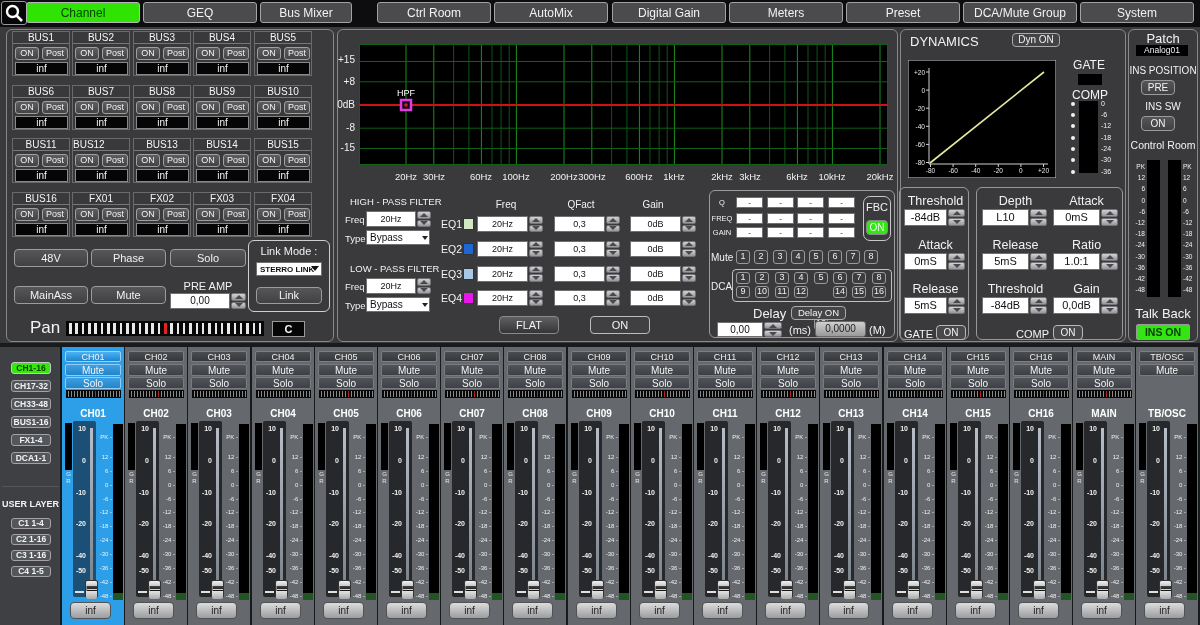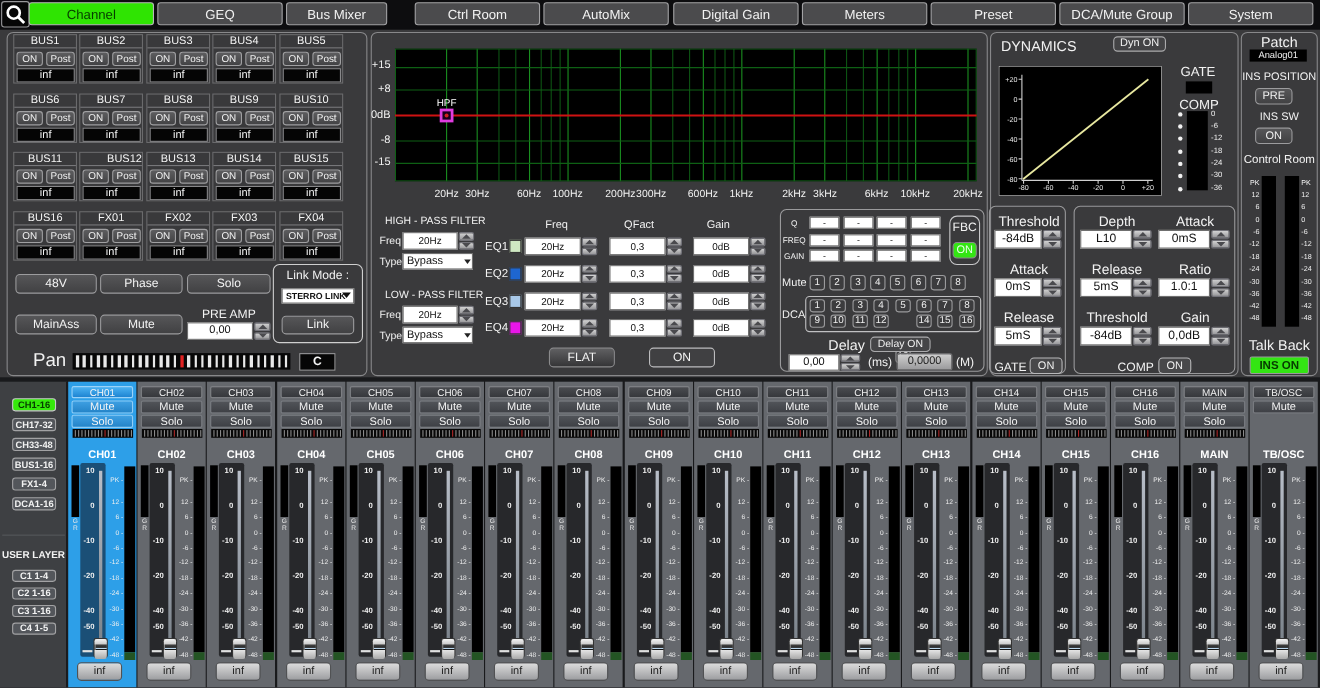--- a/index.html
+++ b/index.html
@@ -89,21 +89,21 @@
     <div style="position:absolute;left:29px;top:15px;width:26px;height:13px;background:linear-gradient(#5d5d5f,#434345);border:1px solid #a0a0a2;border-radius:3px;color:#f2f2f2;font-size:9px;line-height:11px;text-align:center;">Post</div>
     <div style="position:absolute;left:2px;top:30px;width:53px;height:13px;background:#050505;border:1px solid #88888a;color:#f5f5f5;font-size:10px;line-height:12px;text-align:center;">inf</div>
   </div>
 <div style="position:absolute;left:12px;top:138px;width:58px;height:45px;background:#39393b;border:1px solid #6a6a6c;">
     <div style="height:12px;border-bottom:1px solid #77777a;color:#f5f5f5;font-size:10px;text-align:center;line-height:12px;">BUS11</div>
     <div style="position:absolute;left:2px;top:15px;width:24px;height:13px;background:linear-gradient(#5d5d5f,#434345);border:1px solid #a0a0a2;border-radius:3px;color:#f2f2f2;font-size:9px;line-height:11px;text-align:center;">ON</div>
     <div style="position:absolute;left:29px;top:15px;width:26px;height:13px;background:linear-gradient(#5d5d5f,#434345);border:1px solid #a0a0a2;border-radius:3px;color:#f2f2f2;font-size:9px;line-height:11px;text-align:center;">Post</div>
     <div style="position:absolute;left:2px;top:30px;width:53px;height:13px;background:#050505;border:1px solid #88888a;color:#f5f5f5;font-size:10px;line-height:12px;text-align:center;">inf</div>
   </div>
 <div style="position:absolute;left:72px;top:138px;width:58px;height:45px;background:#39393b;border:1px solid #6a6a6c;">
-    <div style="height:12px;border-bottom:1px solid #77777a;color:#f5f5f5;font-size:10px;text-align:right;line-height:12px;">BUS12</div>
+    <div style="height:12px;border-bottom:1px solid #77777a;color:#f5f5f5;font-size:10px;text-align:left;line-height:12px;">BUS12</div>
     <div style="position:absolute;left:2px;top:15px;width:24px;height:13px;background:linear-gradient(#5d5d5f,#434345);border:1px solid #a0a0a2;border-radius:3px;color:#f2f2f2;font-size:9px;line-height:11px;text-align:center;">ON</div>
     <div style="position:absolute;left:29px;top:15px;width:26px;height:13px;background:linear-gradient(#5d5d5f,#434345);border:1px solid #a0a0a2;border-radius:3px;color:#f2f2f2;font-size:9px;line-height:11px;text-align:center;">Post</div>
     <div style="position:absolute;left:2px;top:30px;width:53px;height:13px;background:#050505;border:1px solid #88888a;color:#f5f5f5;font-size:10px;line-height:12px;text-align:center;">inf</div>
   </div>
 <div style="position:absolute;left:133px;top:138px;width:58px;height:45px;background:#39393b;border:1px solid #6a6a6c;">
     <div style="height:12px;border-bottom:1px solid #77777a;color:#f5f5f5;font-size:10px;text-align:center;line-height:12px;">BUS13</div>
     <div style="position:absolute;left:2px;top:15px;width:24px;height:13px;background:linear-gradient(#5d5d5f,#434345);border:1px solid #a0a0a2;border-radius:3px;color:#f2f2f2;font-size:9px;line-height:11px;text-align:center;">ON</div>
     <div style="position:absolute;left:29px;top:15px;width:26px;height:13px;background:linear-gradient(#5d5d5f,#434345);border:1px solid #a0a0a2;border-radius:3px;color:#f2f2f2;font-size:9px;line-height:11px;text-align:center;">Post</div>
     <div style="position:absolute;left:2px;top:30px;width:53px;height:13px;background:#050505;border:1px solid #88888a;color:#f5f5f5;font-size:10px;line-height:12px;text-align:center;">inf</div>
   </div>
@@ -559,21 +559,21 @@
 <div style="position:absolute;left:1183px;top:286.2px;width:15px;text-align:left;font-size:6.5px;color:#f0f0f0;">-48</div>
 <div class="lbl" style="left:1128px;top:306px;width:70px;text-align:center;font-size:13px;">Talk Back</div>
 <div style="position:absolute;left:1136px;top:324px;width:54px;height:16px;background:#33e513;border:1px solid #9a9a9c;border-radius:2px;color:#063c00;font-size:10.5px;line-height:14px;text-align:center;font-weight:bold;">INS ON</div>
 <div style="position:absolute;left:0px;top:343px;width:1200px;height:282px;background:#191a1c;"></div>
 <div style="position:absolute;left:0px;top:347px;width:61px;height:278px;background:#3e4043;border-right:1px solid #1a1b1d;"></div>
 <div style="position:absolute;left:11px;top:362px;width:40px;height:12px;background:#35e80b;border:1px solid #c8c8ca;border-radius:3px;color:#063c00;font-size:8.5px;font-weight:bold;line-height:10px;text-align:center;">CH1-16</div>
 <div style="position:absolute;left:11px;top:380px;width:40px;height:12px;background:#53565b;border:1px solid #a2a2a4;border-radius:3px;color:#f2f2f2;font-size:8.5px;font-weight:bold;line-height:10px;text-align:center;">CH17-32</div>
 <div style="position:absolute;left:11px;top:398px;width:40px;height:12px;background:#53565b;border:1px solid #a2a2a4;border-radius:3px;color:#f2f2f2;font-size:8.5px;font-weight:bold;line-height:10px;text-align:center;">CH33-48</div>
 <div style="position:absolute;left:11px;top:416px;width:40px;height:12px;background:#53565b;border:1px solid #a2a2a4;border-radius:3px;color:#f2f2f2;font-size:8.5px;font-weight:bold;line-height:10px;text-align:center;">BUS1-16</div>
 <div style="position:absolute;left:11px;top:434px;width:40px;height:12px;background:#53565b;border:1px solid #a2a2a4;border-radius:3px;color:#f2f2f2;font-size:8.5px;font-weight:bold;line-height:10px;text-align:center;">FX1-4</div>
-<div style="position:absolute;left:11px;top:452px;width:40px;height:12px;background:#53565b;border:1px solid #a2a2a4;border-radius:3px;color:#f2f2f2;font-size:8.5px;font-weight:bold;line-height:10px;text-align:center;">DCA1-16</div>
+<div style="position:absolute;left:11px;top:452px;width:40px;height:12px;background:#53565b;border:1px solid #a2a2a4;border-radius:3px;color:#f2f2f2;font-size:8.5px;font-weight:bold;line-height:10px;text-align:center;">DCA1-1</div>
 <div style="position:absolute;left:2px;top:486px;width:57px;height:1px;background:#55575a;"></div>
 <div class="lbl" style="left:0px;top:499px;width:61px;text-align:center;font-size:9px;font-weight:bold;">USER LAYER</div>
 <div style="position:absolute;left:11px;top:518px;width:40px;height:11px;background:#53565b;border:1px solid #a2a2a4;border-radius:3px;color:#f2f2f2;font-size:8.5px;font-weight:bold;line-height:9px;text-align:center;">C1 1-4</div>
 <div style="position:absolute;left:11px;top:534px;width:40px;height:11px;background:#53565b;border:1px solid #a2a2a4;border-radius:3px;color:#f2f2f2;font-size:8.5px;font-weight:bold;line-height:9px;text-align:center;">C2 1-16</div>
 <div style="position:absolute;left:11px;top:550px;width:40px;height:11px;background:#53565b;border:1px solid #a2a2a4;border-radius:3px;color:#f2f2f2;font-size:8.5px;font-weight:bold;line-height:9px;text-align:center;">C3 1-16</div>
 <div style="position:absolute;left:11px;top:566px;width:40px;height:11px;background:#53565b;border:1px solid #a2a2a4;border-radius:3px;color:#f2f2f2;font-size:8.5px;font-weight:bold;line-height:9px;text-align:center;">C4 1-5</div>
 <div style="position:absolute;left:62px;top:347px;width:62px;height:278px;background:#2d9fe8;">
     <div style="position:absolute;left:3px;top:4px;width:56px;height:11px;background:linear-gradient(#4ab2f2,#1e84d2);border:1px solid #9ad2f8;border-radius:2px;color:#f5f5f5;font-size:9px;line-height:10px;text-align:center;">CH01</div>
     <div style="position:absolute;left:3px;top:16.5px;width:56px;height:12px;background:linear-gradient(#3e9fe2,#2484c8);border:1px solid #90ccf4;border-radius:2px;color:#f5f5f5;font-size:10px;line-height:11px;text-align:center;">Mute</div>
     <div style="position:absolute;left:3px;top:29.5px;width:56px;height:12px;background:linear-gradient(#3e9fe2,#2484c8);border:1px solid #90ccf4;border-radius:2px;color:#f5f5f5;font-size:10px;line-height:11px;text-align:center;">Solo</div>

